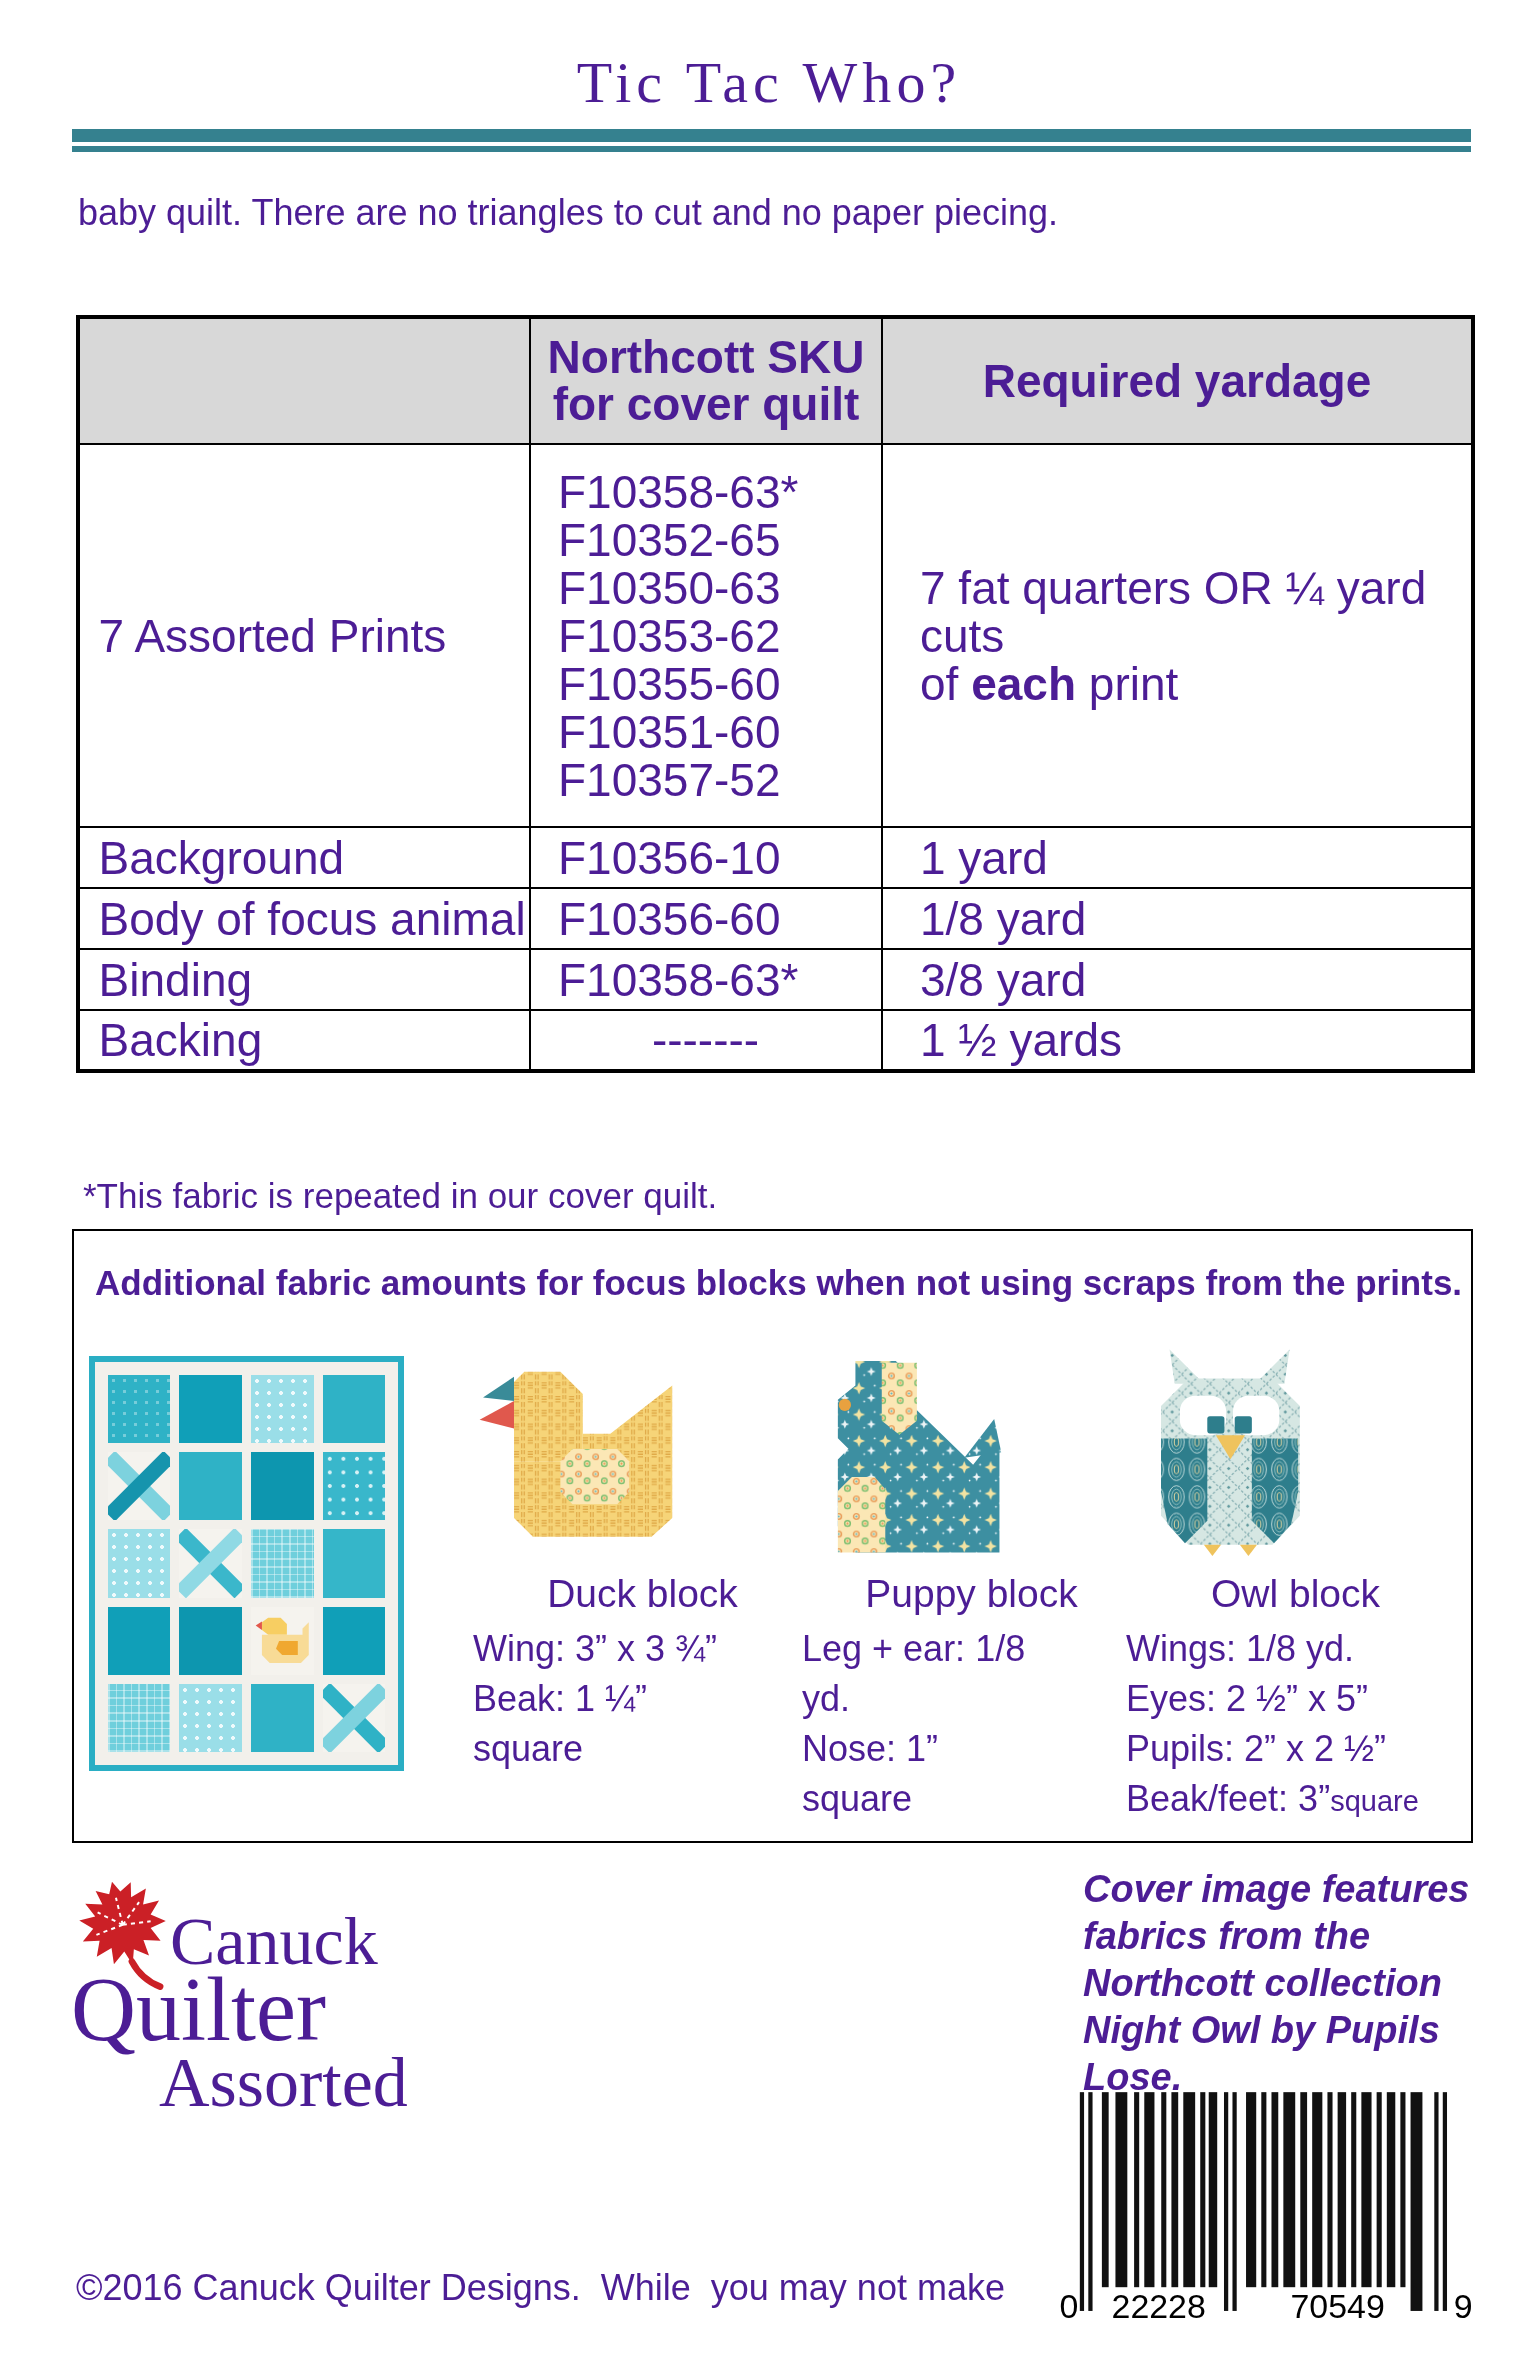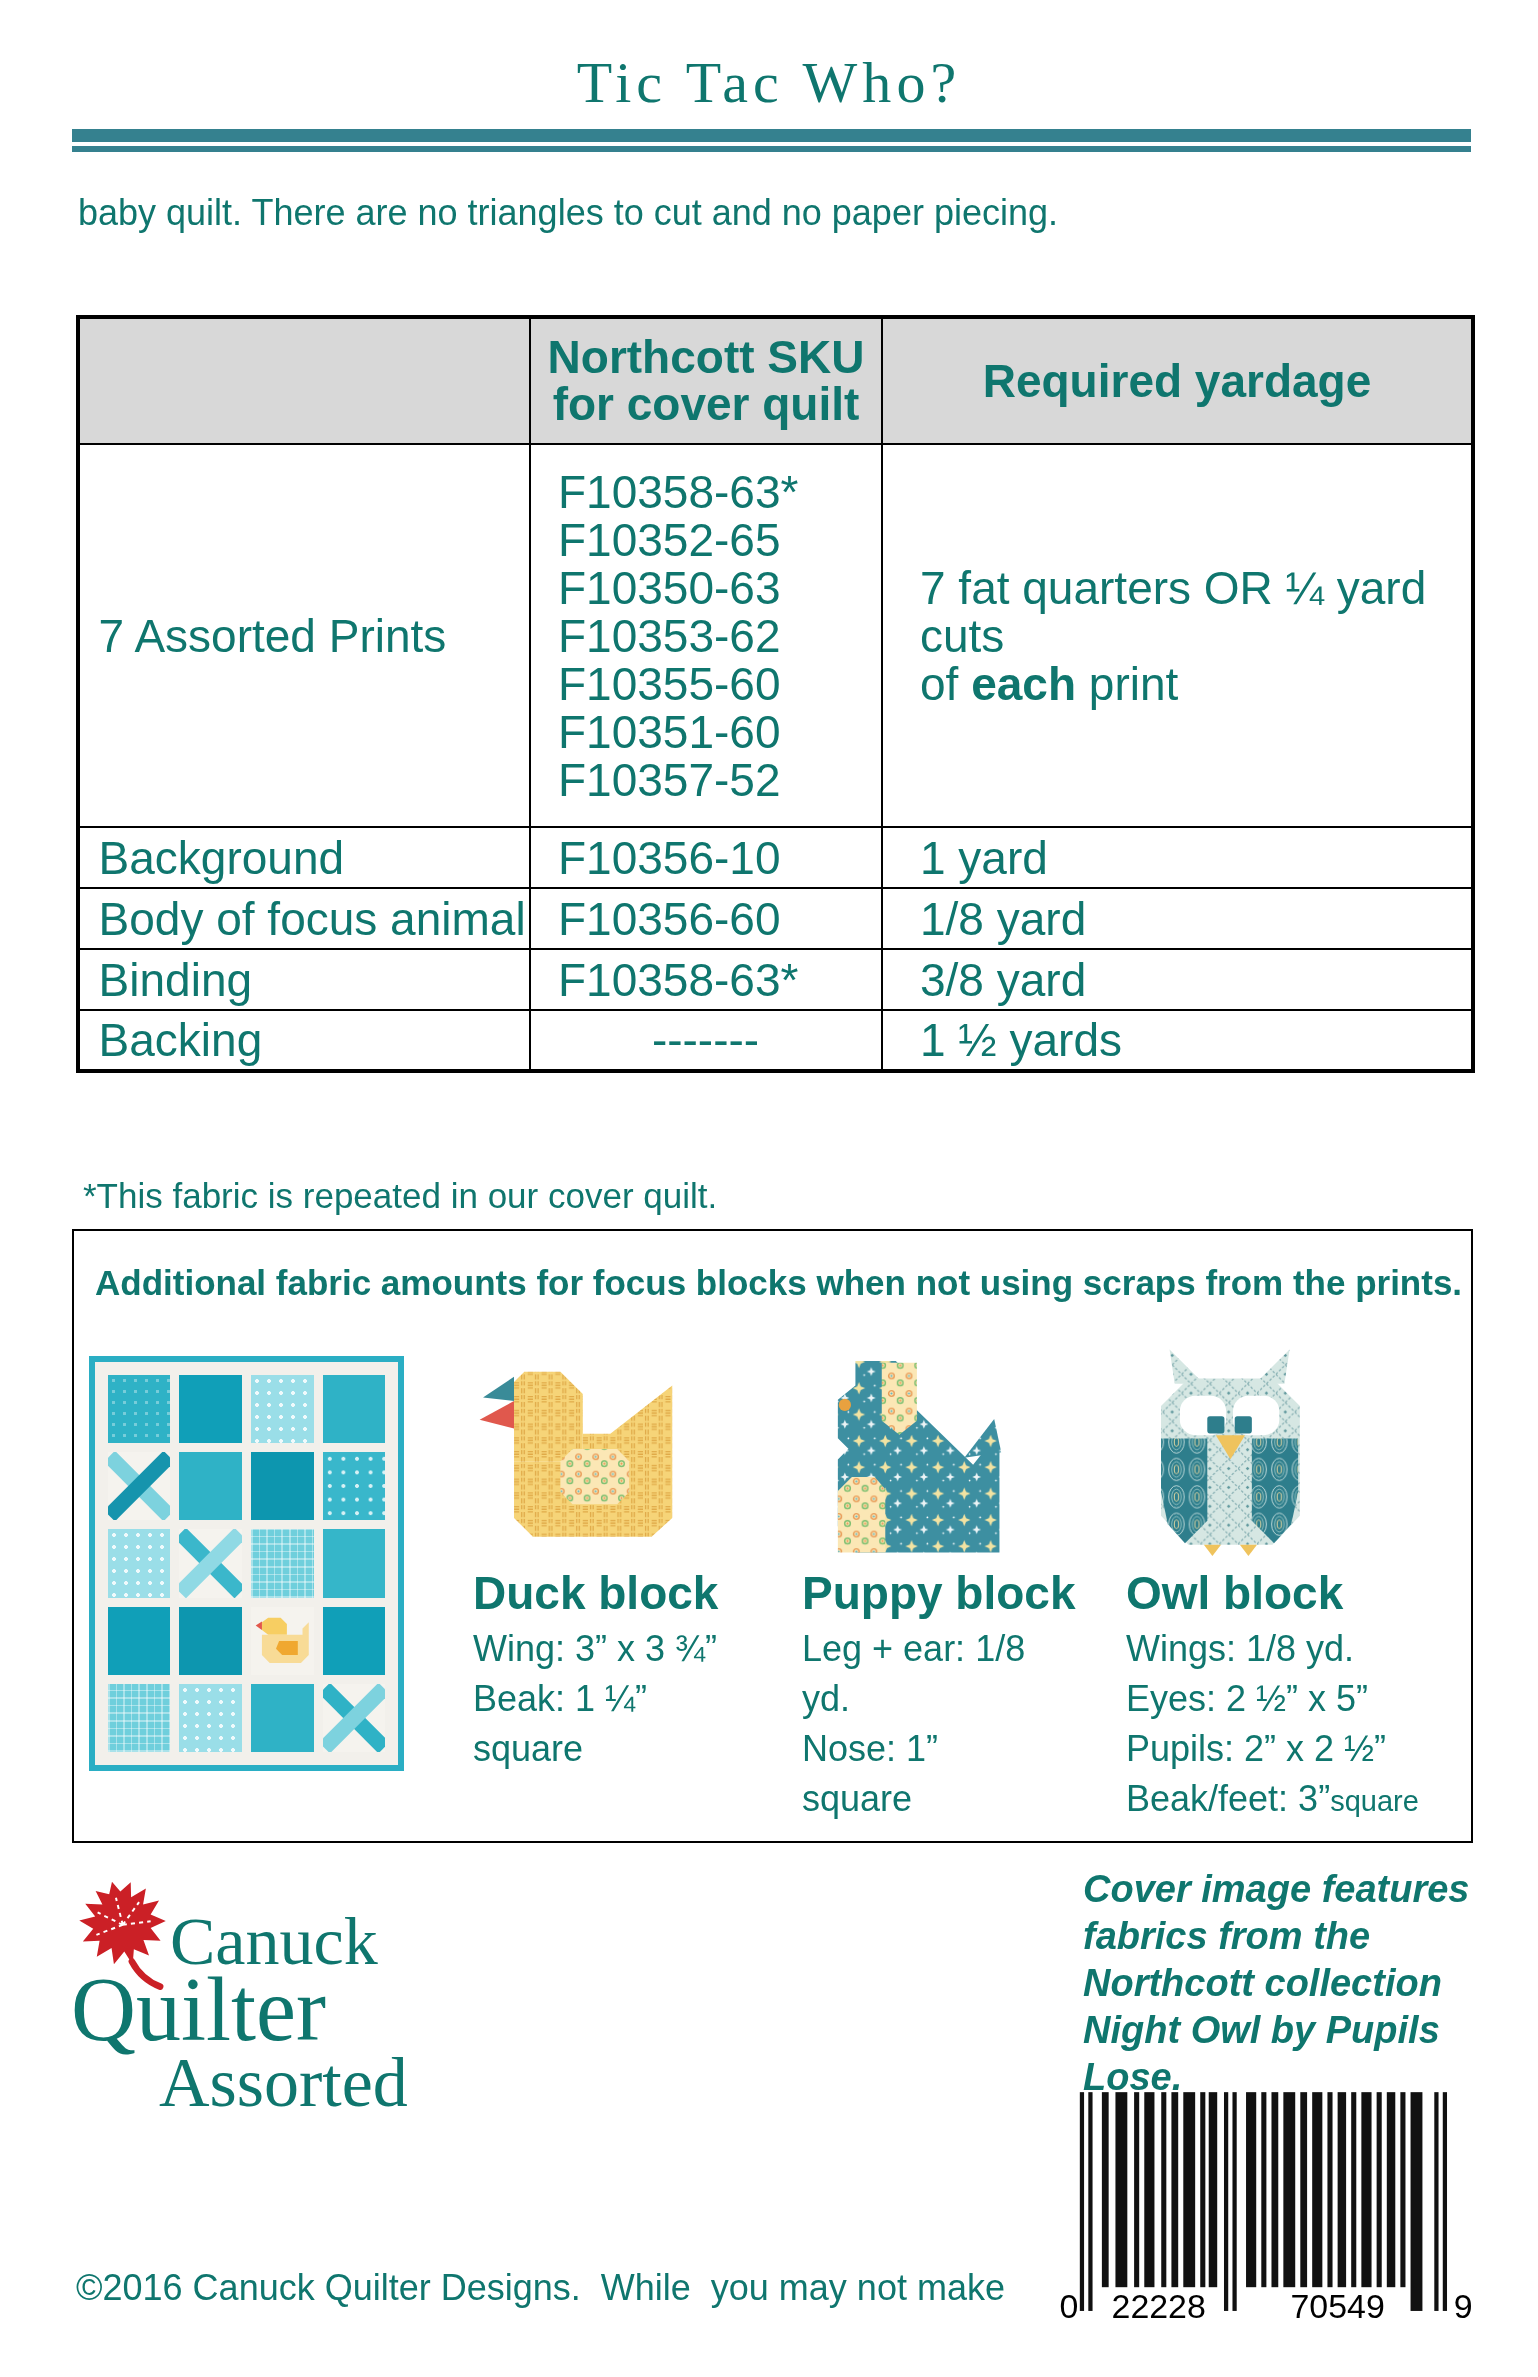--- a/index.html
+++ b/index.html
@@ -1,18 +1,18 @@
 <!DOCTYPE html>
 <html style="font-size:13.6px"><head>
 <meta charset="utf-8">
 <style>
   html,body { margin:0; padding:0; background:#ffffff; }
   .page {
     position:relative; width:1538px; height:2377px; background:#ffffff;
-    font-family:"Liberation Sans", sans-serif; color:#0f766e; overflow:hidden;
+    font-family:"Liberation Sans", sans-serif; color:#4c1d95; overflow:hidden;
   }
   
   .title {
     position:absolute; left:0; top:49px; width:1538px; text-align:center;
     font-family:"Liberation Serif", serif; font-weight:400;
     font-size:58px; letter-spacing:5.1px; margin:0;
   }
   .rule { position:absolute; left:72px; width:1399px; background:#35818F; }
   .rule-thick { top:129px; height:12.7px; }
   .rule-thin  { top:146px; height:6px; }
@@ -70,21 +70,21 @@
 
   .block-img { position:absolute; }
   .img-duck  { left:471px;  top:1366px; width:215px; height:186px; }
   .img-puppy { left:799px;  top:1354px; width:220px; height:202px; }
   .img-owl   { left:1124px; top:1346px; width:212px; height:210px; }
 
   .block-text { position:absolute; width:339px; }
   .bt-duck  { left:473px;  top:1570px; }
   .bt-puppy { left:802px;  top:1570px; }
   .bt-owl   { left:1126px; top:1570px; }
-  .block-title { font-size:46px; font-weight:bold; line-height:47px; margin-bottom:6.8px; }
+  .block-title { font-size:39px; font-weight:normal; line-height:47px; margin-bottom:6.8px;text-align:center; }
   .block-line { font-size:36px; line-height:50px; }
   .small-word { font-size:29px; }
 
   
   .leaf { position:absolute; left:75px; top:1880px; width:103px; height:120px; transform:rotate(-14deg); }
   .logo-word { position:absolute; font-family:"Liberation Serif", serif; line-height:1; }
   .logo-canuck  { left:170px; top:1907px; font-size:68px; }
   .logo-quilter { left:71px;  top:1965px; font-size:90px; }
   .logo-designs { left:159px; top:2048px; font-size:70px; }
 

